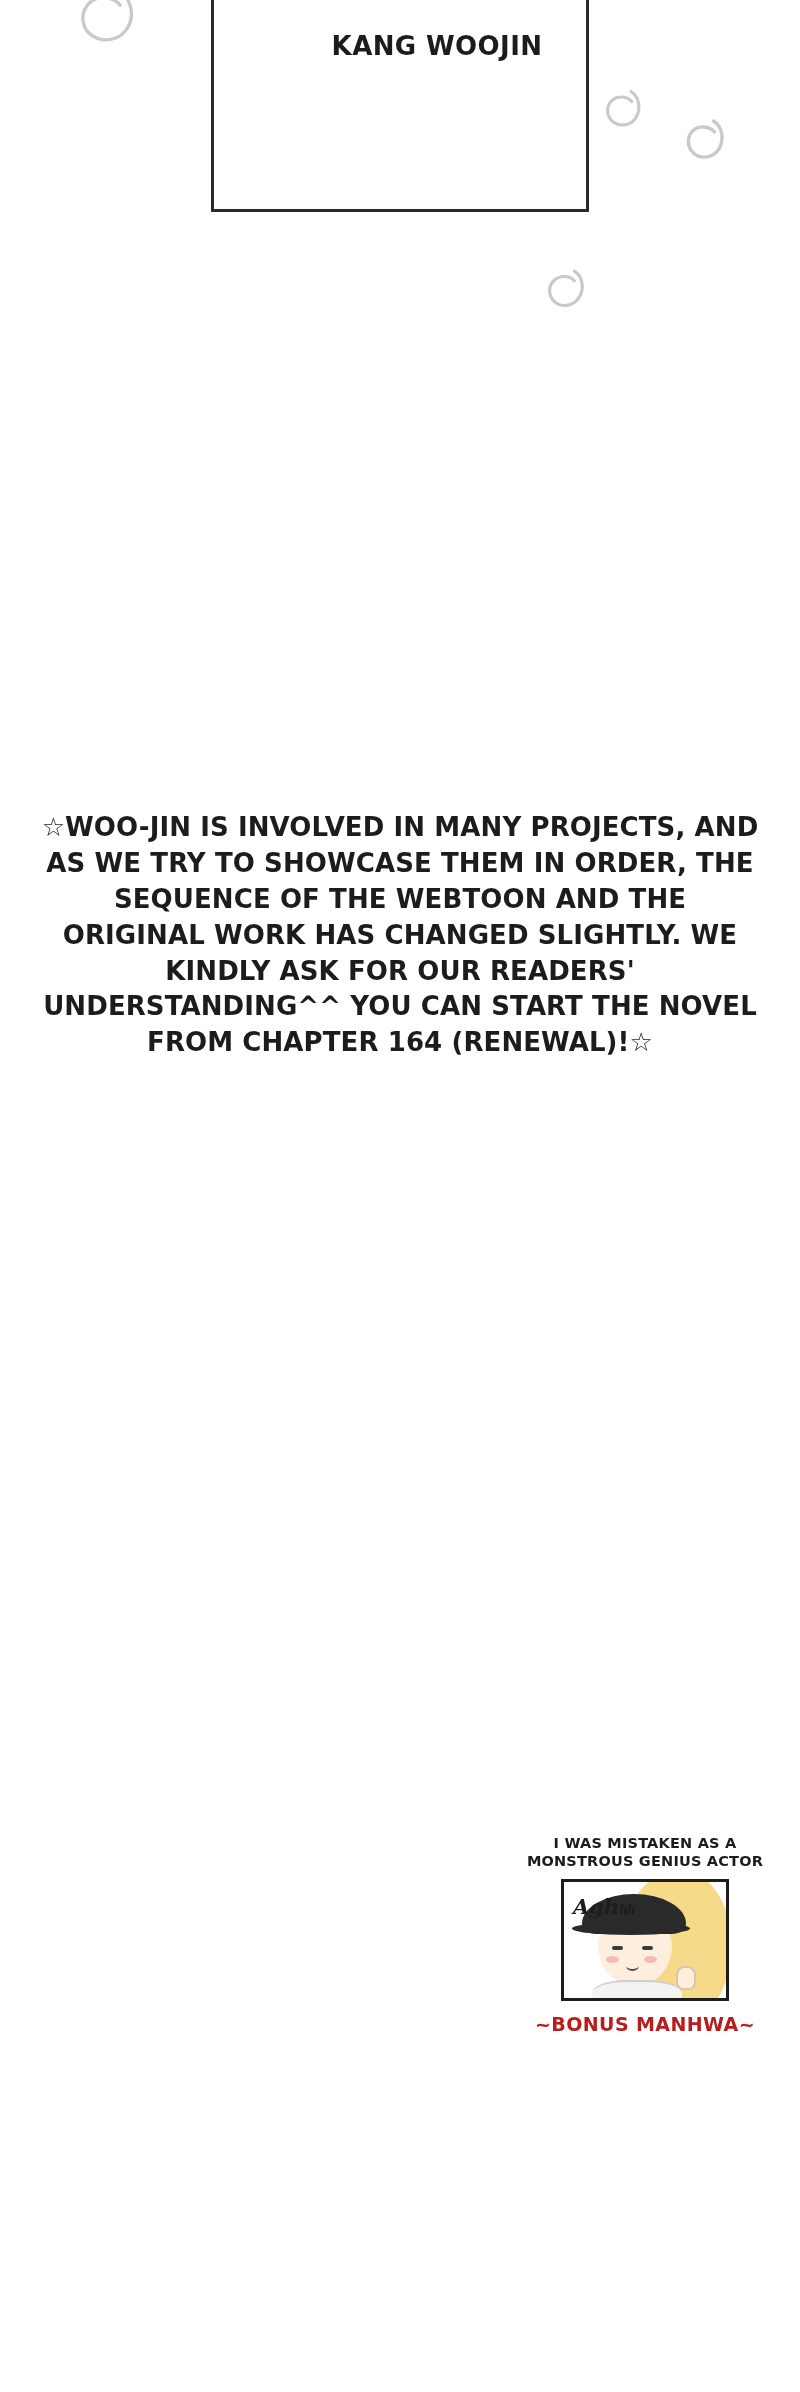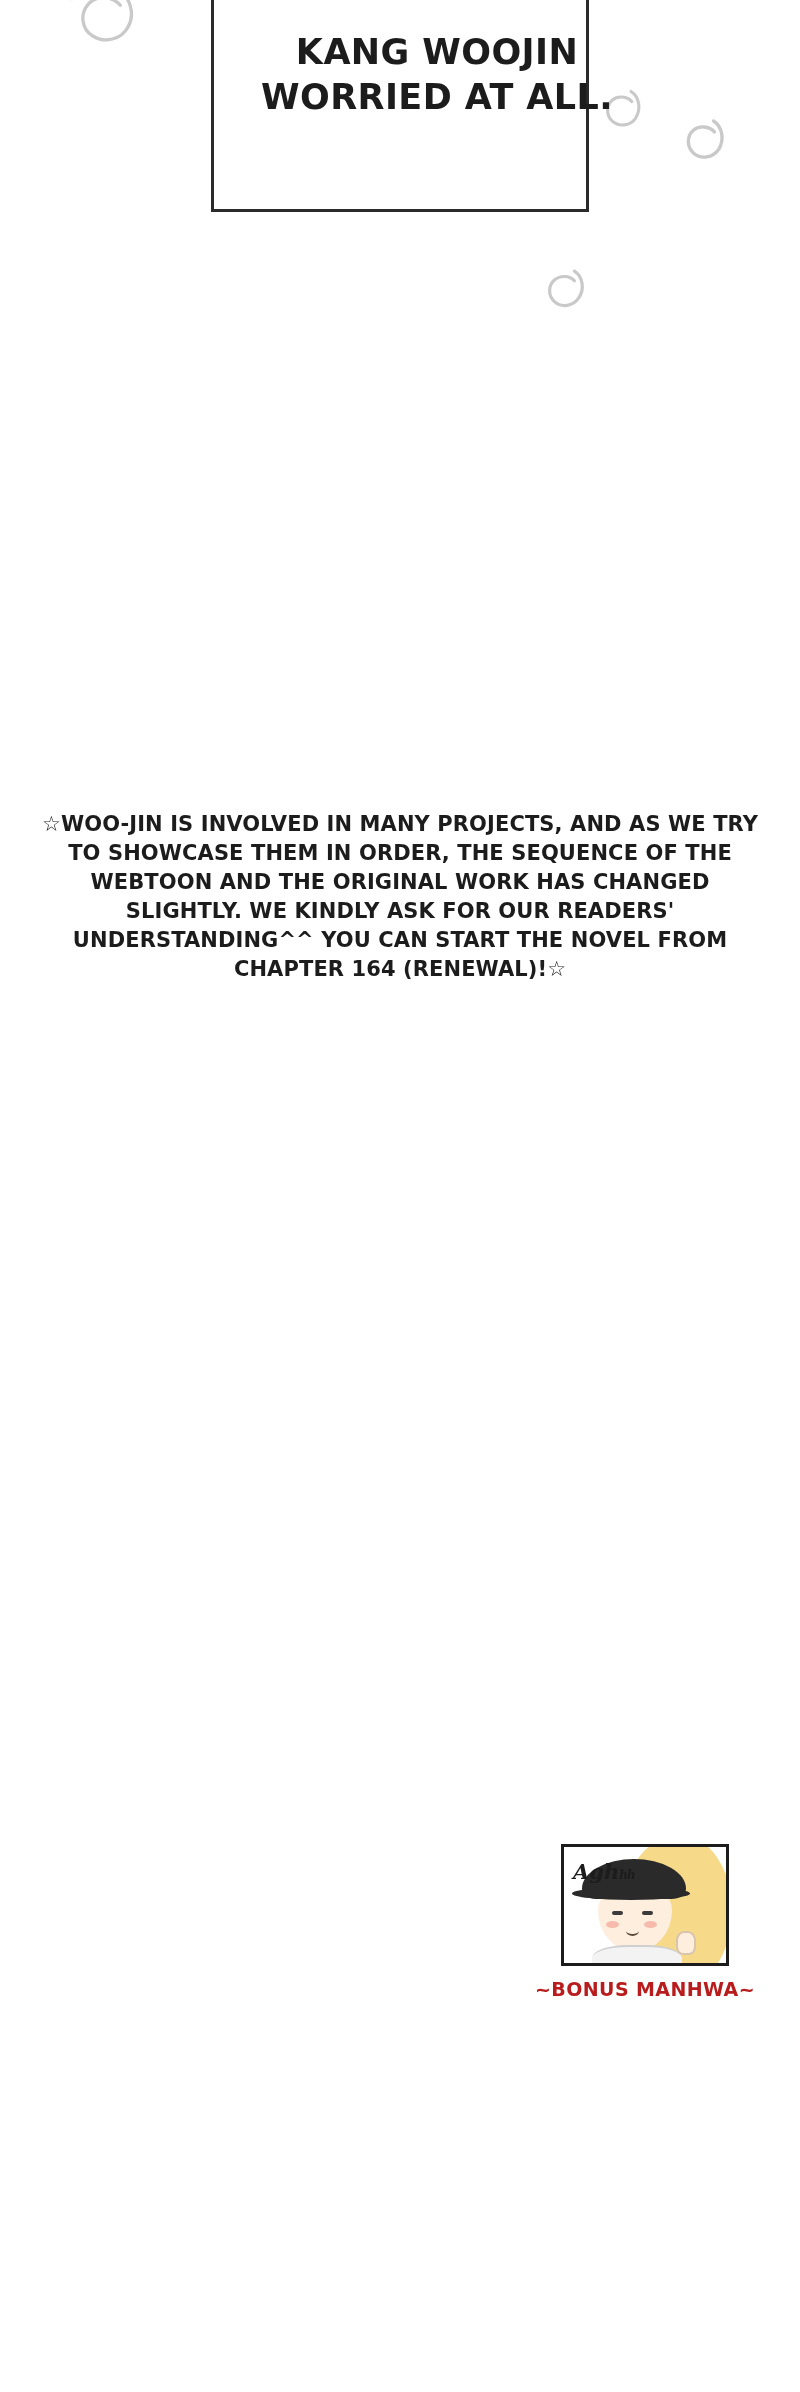--- a/index.html
+++ b/index.html
@@ -40,40 +40,40 @@
     box-sizing: border-box;
   }
   .speech-text {
     position: absolute;
     left: 211px;
     top: 30px;
     width: 452px;
     text-align: center;
     font-family: "DejaVu Sans", sans-serif;
     font-weight: bold;
-    font-size: 35px;
+    font-size: 26px;
     line-height: 1.28;
     letter-spacing: 0.4px;
     color: #1c1c1c;
     text-transform: uppercase;
     z-index: 5;
   }
 
   
   .note-block {
     position: absolute;
     left: 40px;
     top: 810px;
     width: 720px;
     text-align: center;
   }
   .note-para {
     font-family: "DejaVu Sans", sans-serif;
     font-weight: bold;
-    font-size: 21px;
+    font-size: 26px;
     line-height: 1.38;
     letter-spacing: 0.1px;
     color: #1c1c1c;
     text-transform: uppercase;
     margin: 0;
   }
   .note-para + .note-para {
     margin-top: 32px;
   }
 
@@ -250,28 +250,31 @@
   </div>
   <div class="swirl" style="left:528px; top:252px;">
     <svg width="80" height="80" viewBox="0 0 100 100" fill="none" stroke="currentColor" stroke-width="4" stroke-linecap="round">
       <path d="M58 36c-6-7-18-7-25-1-8 7-8 20 0 27 9 8 23 6 30-4 8-11 6-27-5-34"></path>
     </svg>
   </div>
 
   <div class="speech-box"></div>
   <div class="speech-text">
     <div>KANG WOOJIN</div>
-    <div>WORRIED AT ALL.</div>
   </div>
 
   <div class="note-block">
     <p class="note-para">☆WOO-JIN IS INVOLVED IN MANY PROJECTS, AND AS WE TRY TO SHOWCASE THEM IN ORDER, THE SEQUENCE OF THE WEBTOON AND THE ORIGINAL WORK HAS CHANGED SLIGHTLY. WE KINDLY ASK FOR OUR READERS' UNDERSTANDING^^ YOU CAN START THE NOVEL FROM CHAPTER 164 (RENEWAL)!☆</p>
   </div>
 
   <div class="bonus">
+    <div class="bonus-title">
+      <div>I WAS MISTAKEN AS A</div>
+      <div>MONSTROUS GENIUS ACTOR</div>
+    </div>
 
     <div class="bonus-thumb">
       <div class="thumb-bg-yellow"></div>
       <div class="thumb-face"></div>
       <div class="thumb-body"></div>
       <div class="thumb-hand"></div>
       <div class="thumb-hat"></div>
       <div class="thumb-hat-brim"></div>
       <div class="thumb-eye left"></div>
       <div class="thumb-eye right"></div>

